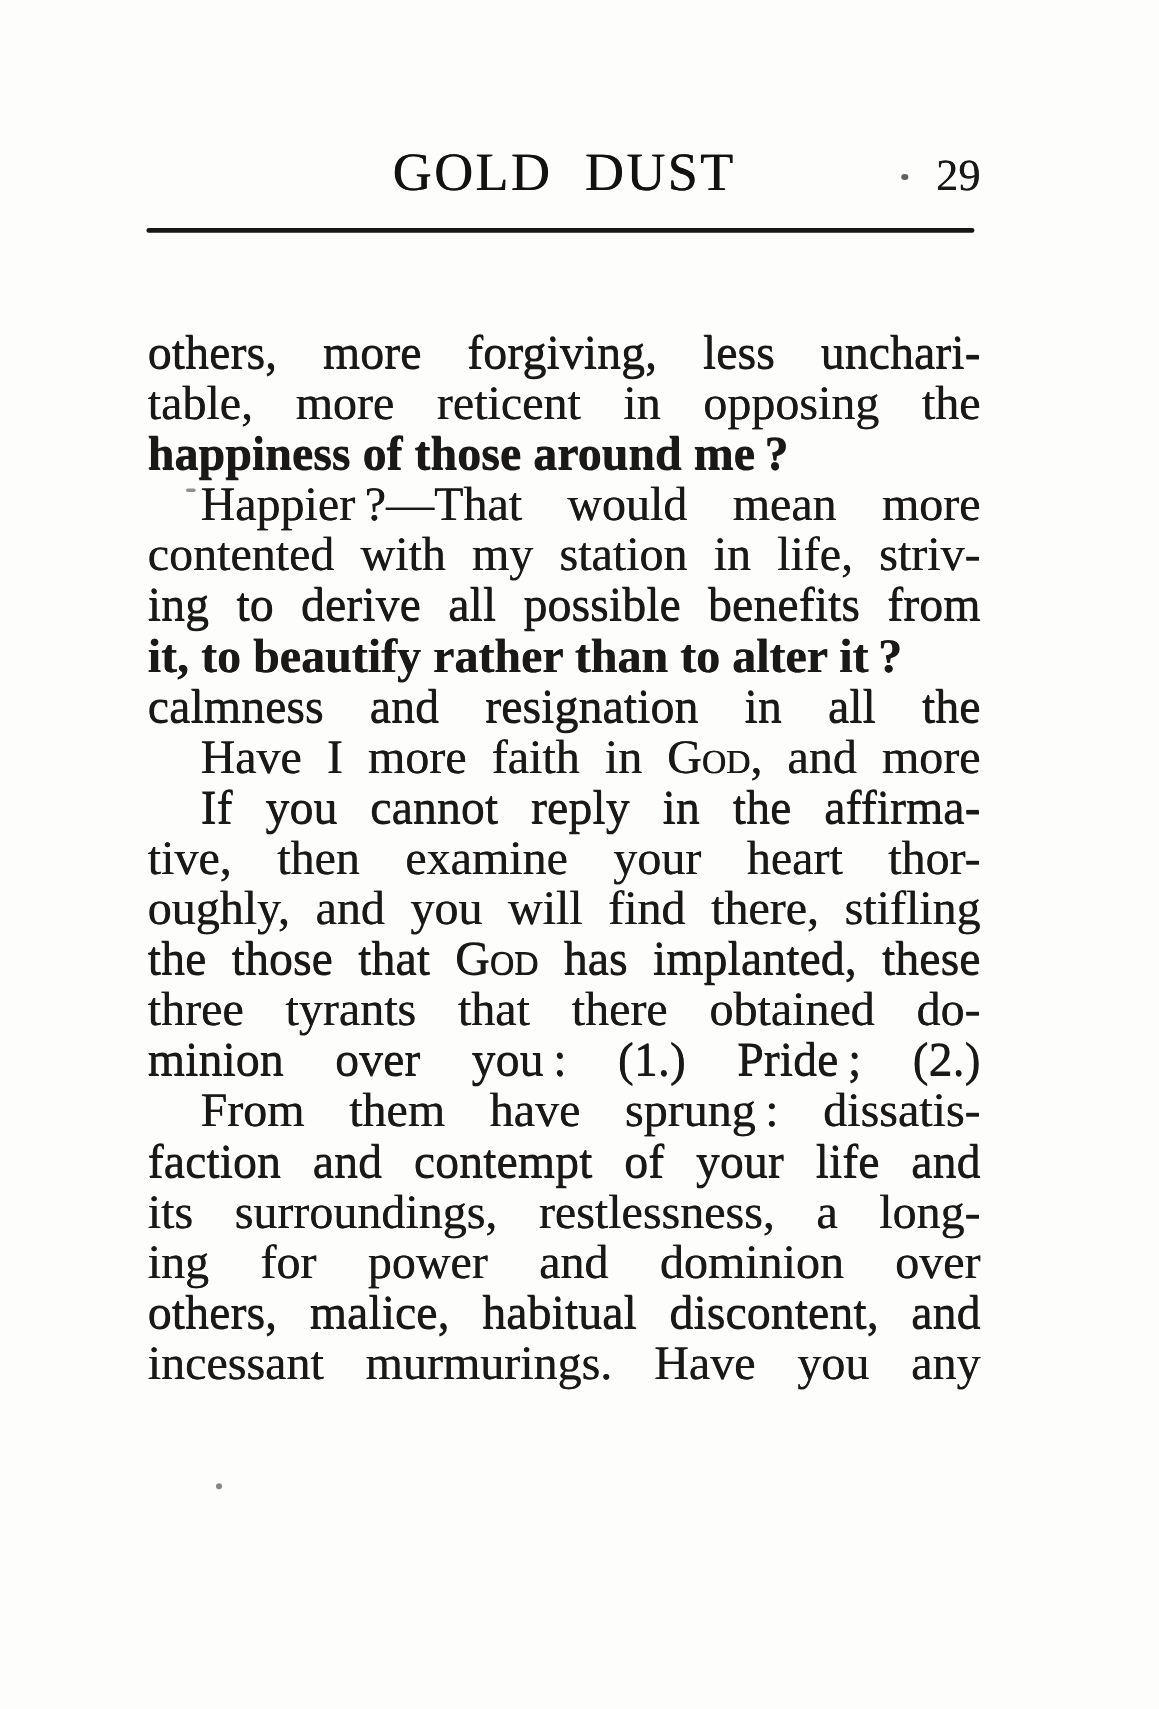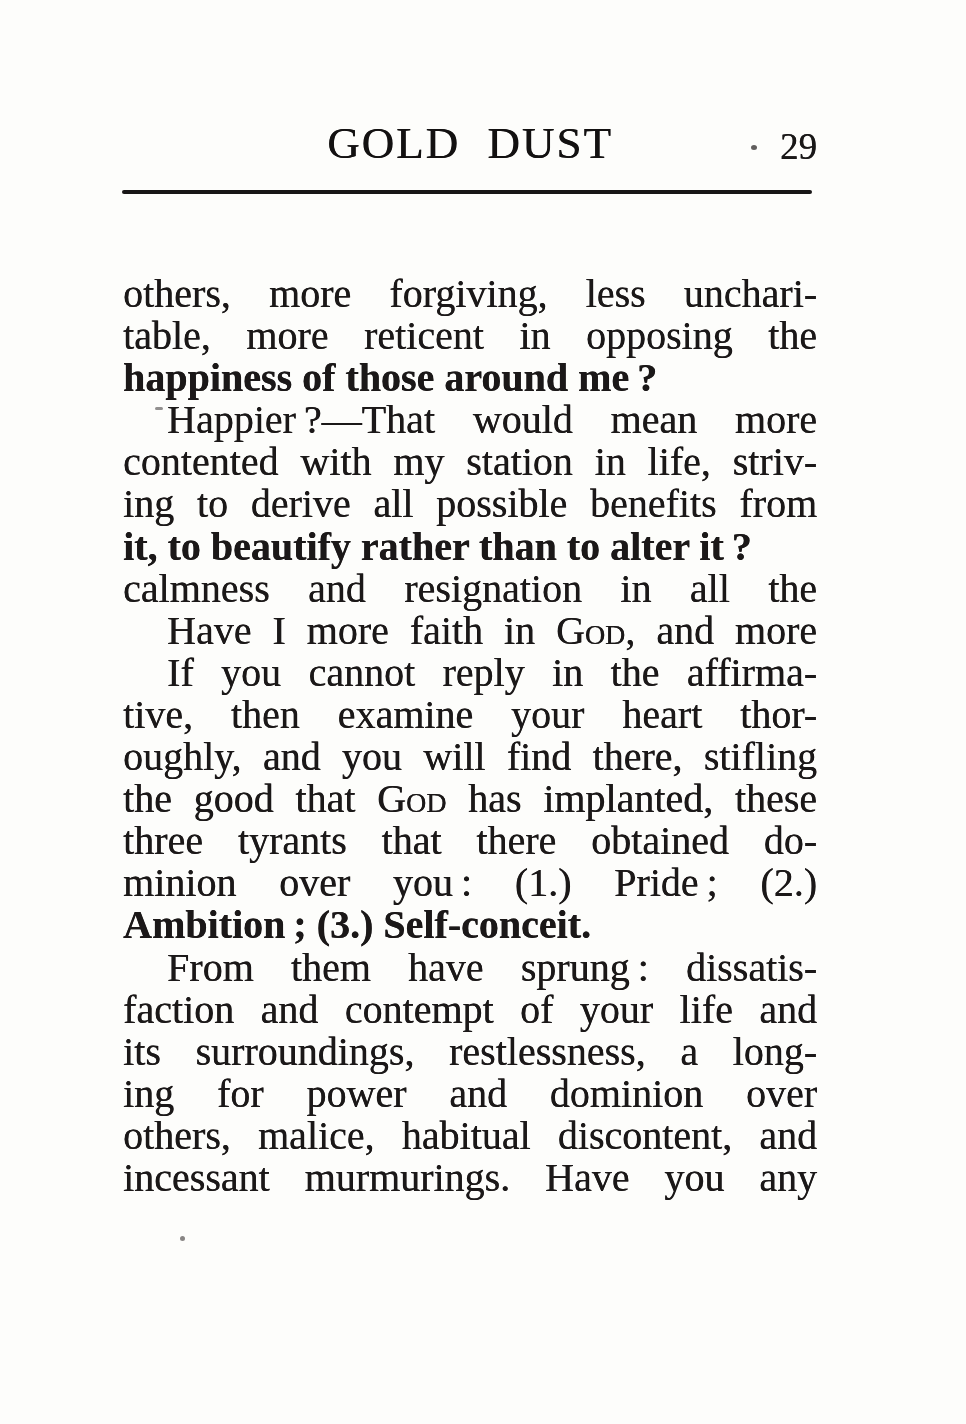--- a/index.html
+++ b/index.html
@@ -89,24 +89,23 @@
       <div class="line natural"><span>happiness of those around me ?</span></div>
       <div class="line indent"><span>Happier ?—That would mean more</span></div>
       <div class="line"><span>contented with my station in life, striv-</span></div>
       <div class="line"><span>ing to derive all possible benefits from</span></div>
       <div class="line natural"><span>it, to beautify rather than to alter it ?</span></div>
       <div class="line"><span>calmness and resignation in all the</span></div>
       <div class="line indent"><span>Have I more faith in </span><span class="sc">God</span><span>, and more</span></div>
       <div class="line indent"><span>If you cannot reply in the affirma-</span></div>
       <div class="line"><span>tive, then examine your heart thor-</span></div>
       <div class="line"><span>oughly, and you will find there, stifling</span></div>
-      <div class="line"><span>the good that </span><span class="sc">God</span><span> has implanted, these</span></div>
+      <div class="line"><span>the those that </span><span class="sc">God</span><span> has implanted, these</span></div>
       <div class="line"><span>three tyrants that there obtained do-</span></div>
       <div class="line"><span>minion over you : (1.) Pride ; (2.)</span></div>
-      <div class="line natural"><span>Ambition ; (3.) Self-conceit.</span></div>
       <div class="line indent"><span>From them have sprung : dissatis-</span></div>
       <div class="line"><span>faction and contempt of your life and</span></div>
       <div class="line"><span>its surroundings, restlessness, a long-</span></div>
       <div class="line"><span>ing for power and dominion over</span></div>
       <div class="line"><span>others, malice, habitual discontent, and</span></div>
       <div class="line"><span>incessant murmurings.  Have you any</span></div>
     </div>
 
   <div class="speck s1"></div>
   <div class="speck s2"></div>

